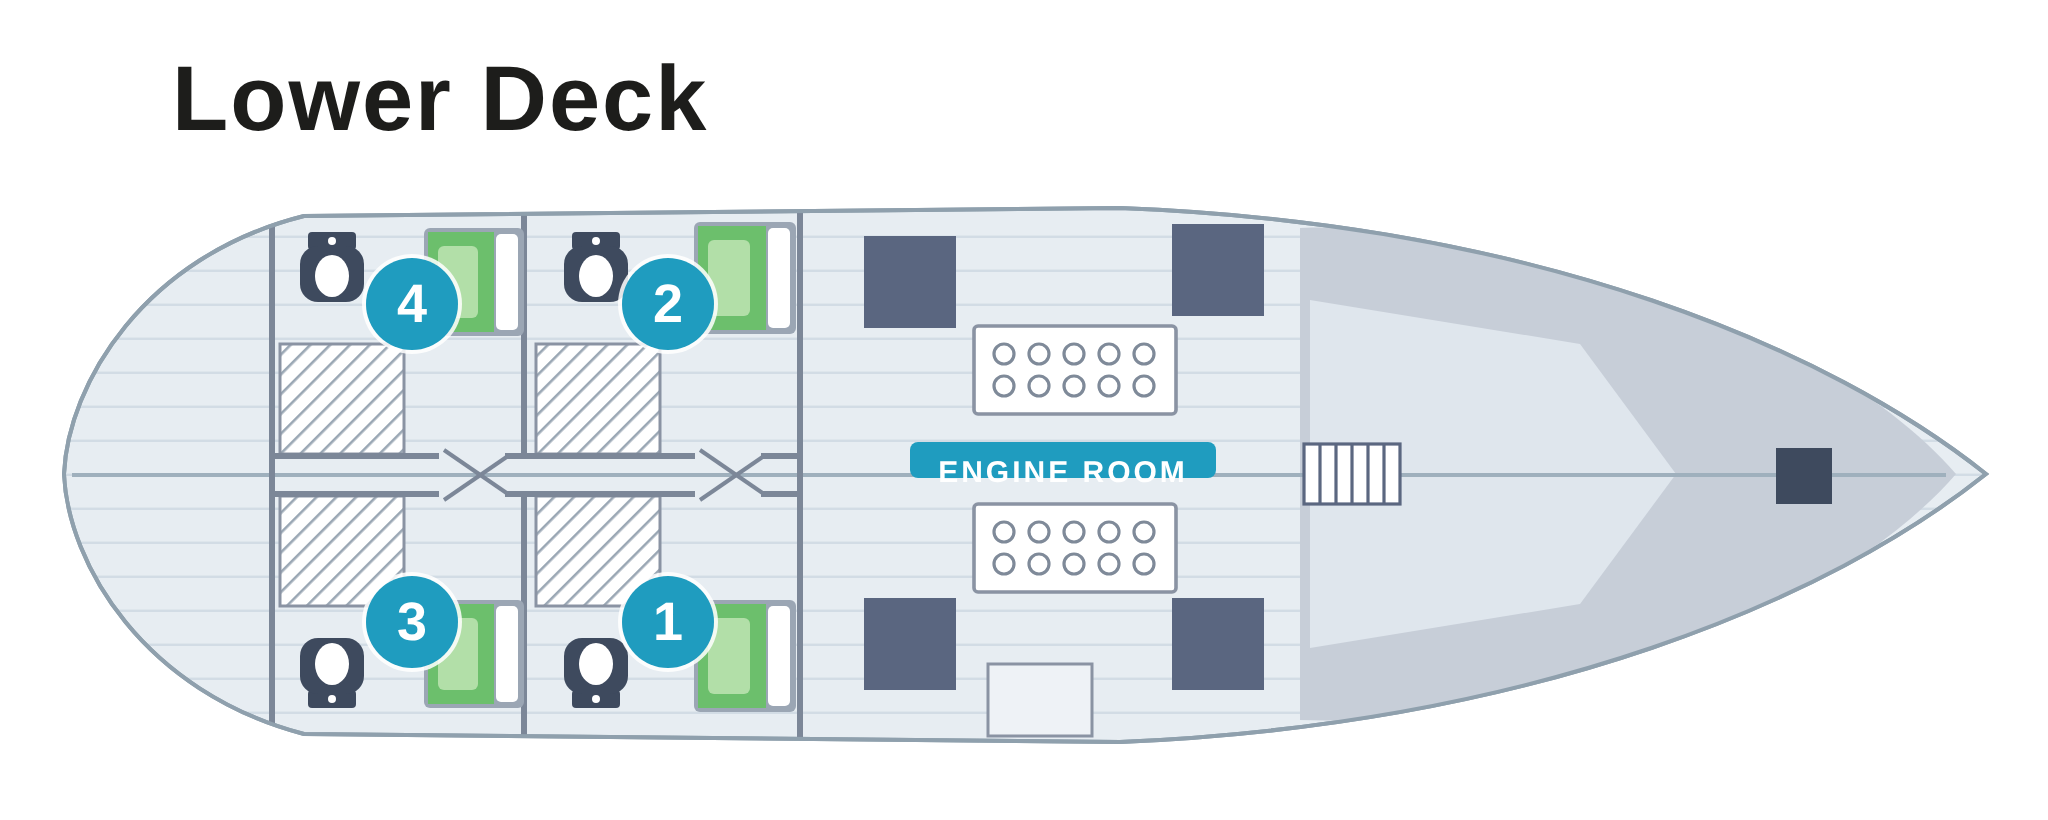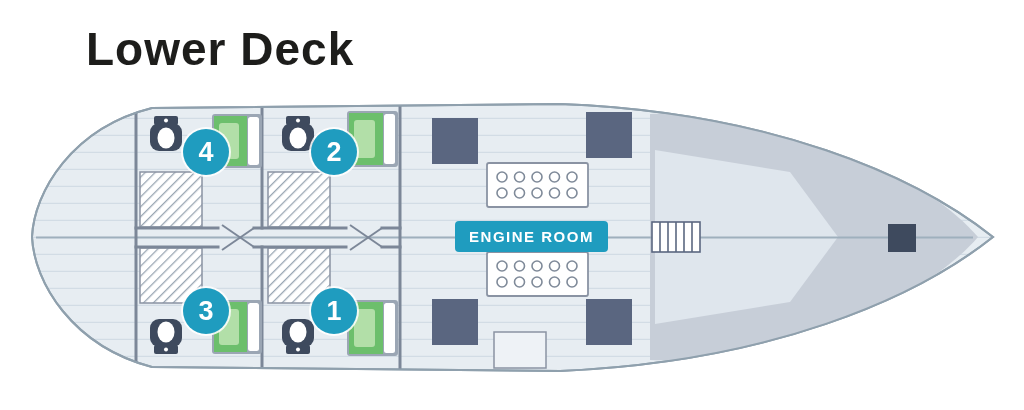--- a/index.html
+++ b/index.html
@@ -6,21 +6,21 @@
   #stage{
     position:relative;width:1024px;height:410px;background:#ffffff;
     font-family:"Liberation Sans", sans-serif;overflow:hidden;
   }
   #plan-svg{position:absolute;left:0;top:0;}
   .title{
     position:absolute;left:86px;top:22px;font-size:46px;font-weight:800;
     color:#1d1d1b;letter-spacing:1px;
   }
   .engine-label{
-    position:absolute;left:455px;top:221px;width:153px;height:31px;
+    position:absolute;left:455px;top:221px;width:153px;height:18px;
     background:var(--accent);color:#ffffff;border-radius:4px;
     font-size:15px;font-weight:bold;letter-spacing:1.5px;
     text-align:center;line-height:31px;
   }
   .badge{
     position:absolute;width:46px;height:46px;border-radius:50%;
     background:var(--accent);color:#ffffff;font-size:27px;font-weight:bold;
     display:flex;align-items:center;justify-content:center;
     box-shadow:0 0 0 2px rgba(255,255,255,.85);
   }

